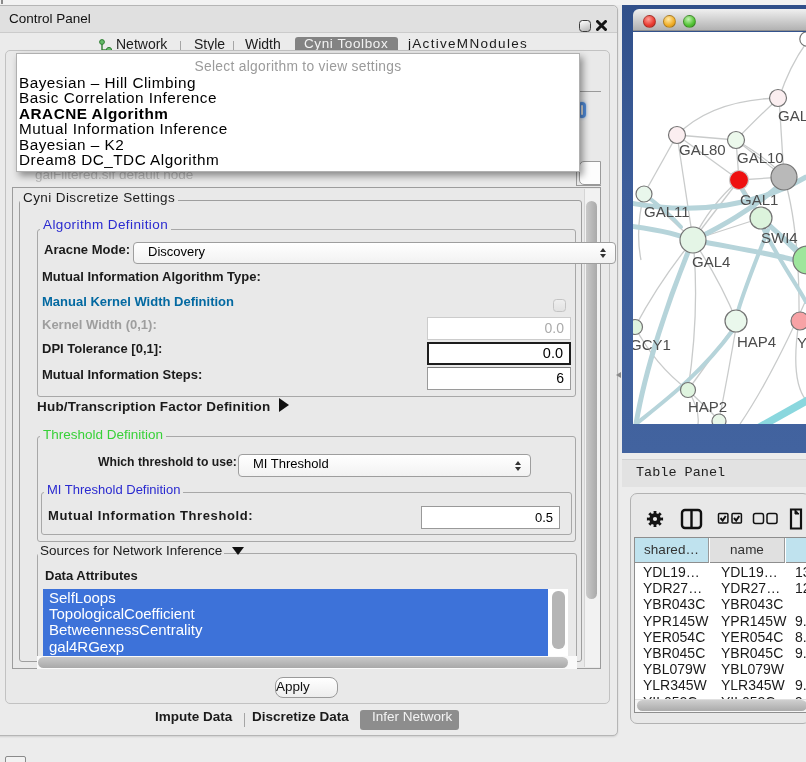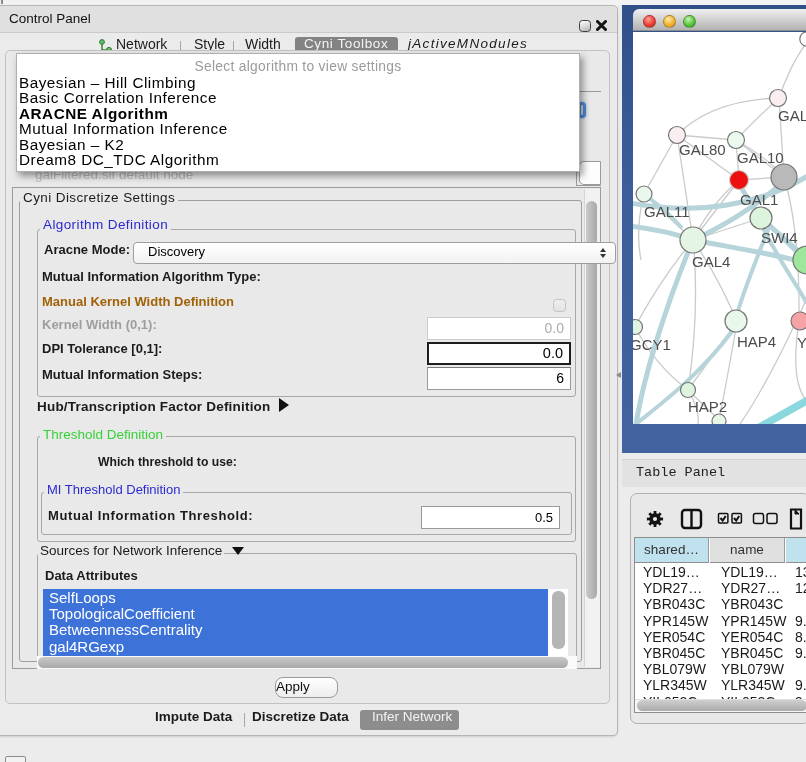--- a/index.html
+++ b/index.html
@@ -40,21 +40,21 @@
     <line x1="3" y1="11" x2="10" y2="11" stroke="#2e7d32" stroke-width="1.4"></line>
     <circle cx="3" cy="3" r="2.4" fill="#66bb6a" stroke="#2e7d32" stroke-width="1"></circle>
     <circle cx="10" cy="11" r="2.6" fill="#66bb6a" stroke="#2e7d32" stroke-width="1"></circle>
   </svg>
   <div class="abs" style="left:121px;top:30px;font-size:14px;color:#1b1b1b;">Network</div>
   <div class="abs" style="left:185px;top:35px;width:1px;height:14px;background:#a5a5a5;"></div>
   <div class="abs" style="left:199px;top:30px;font-size:14px;color:#1b1b1b;">Style</div>
   <div class="abs" style="left:238px;top:35px;width:1px;height:14px;background:#a5a5a5;"></div>
   <div class="abs" style="left:250px;top:30px;font-size:14px;color:#1b1b1b;">Width</div>
   <div class="abs" style="left:309px;top:30px;font-size:13.5px;letter-spacing:0.6px;color:#f3f3f3;">Cyni Toolbox</div>
-  <div class="abs" style="left:413px;top:30px;font-size:13.5px;letter-spacing:1.3px;color:#1b1b1b;font-style:italic;">jActiveMNodules</div>
+  <div class="abs" style="left:413px;top:30px;font-size:13.5px;letter-spacing:1.3px;color:#1b1b1b;">jActiveMNodules</div>
 
   <div class="abs" style="left:10px;top:44px;width:605px;height:654px;background:#e9e9e9;border:1px solid #c2c2c2;border-radius:5px;"></div>
 
   <div class="abs" style="left:581px;top:85px;width:25px;height:95px;border:1px solid #9a9a9a;border-right:none;background:#e9e9e9;"></div>
   <div class="abs" style="left:583px;top:96px;width:8px;height:16px;border:3.5px solid #4e88d4;border-radius:6px;background:#d6d6d6;box-shadow:0 0 3px #7aa8e0;"></div>
   <div class="abs" style="left:584px;top:155px;width:22px;height:24px;border:1px solid #9a9a9a;border-radius:5px 0 0 5px;background:#fdfdfd;"></div>
   <div class="abs" style="left:40px;top:161px;font-size:13.5px;color:#b9b9b9;">galFiltered.sif default node</div>
 
   <div class="abs" style="left:17px;top:181px;width:589px;height:482px;background:#e9e9e9;border:1px solid #9c9c9c;"></div>
 
@@ -66,35 +66,39 @@
 
   <div class="abs" style="left:42px;top:223px;width:539px;height:168px;border:1px solid #a8a8a8;border-radius:3px;"></div>
   <div class="abs" style="left:45px;top:211px;background:#e9e9e9;padding:0 3px;font-size:13.5px;letter-spacing:0.4px;color:#2a2ad0;">Algorithm Definition</div>
 
   <div class="abs b" style="left:49px;top:236px;font-size:13px;color:#1b1b1b;">Aracne Mode:</div>
   <div class="abs combo" style="left:138px;top:236px;width:483px;height:22px;">
     <span>Discovery</span>
       <i></i>
   </div>
   <div class="abs b" style="left:47px;top:263px;font-size:13px;color:#1b1b1b;">Mutual Information Algorithm Type:</div>
-  <div class="abs b" style="left:47px;top:288px;font-size:13px;color:#a16207;">Manual Kernel Width Definition</div>
+  <div class="abs b" style="left:47px;top:288px;font-size:13px;color:#0369a1;">Manual Kernel Width Definition</div>
   <div class="abs" style="left:558px;top:293px;width:13px;height:13px;background:linear-gradient(#efefef,#e2e2e2);border:1px solid #c4c4c4;border-radius:3.5px;"></div>
   <div class="abs b" style="left:47px;top:311px;font-size:13px;color:#9e9e9e;">Kernel Width (0,1):</div>
   <div class="abs fld" style="left:432px;top:311px;width:144px;height:23px;border:1px solid #cccccc;color:#ababab;font-size:14px;line-height:21px;">0.0</div>
   <div class="abs b" style="left:47px;top:335px;font-size:13px;color:#1b1b1b;">DPI Tolerance [0,1]:</div>
   <div class="abs fld" style="left:432px;top:336px;width:144px;height:23px;border:2px solid #1d1d1d;color:#000;font-size:14.5px;line-height:19px;">0.0</div>
   <div class="abs b" style="left:47px;top:361px;font-size:13px;color:#1b1b1b;">Mutual Information Steps:</div>
   <div class="abs fld" style="left:432px;top:361px;width:144px;height:23px;border:1px solid #9a9a9a;border-top:1.5px solid #7c7c7c;color:#000;font-size:14px;line-height:21px;">6</div>
 
   <div class="abs b" style="left:42px;top:393px;font-size:13.5px;letter-spacing:0.2px;color:#1b1b1b;">Hub/Transcription Factor Definition</div>
   <div class="abs" style="left:284px;top:392px;width:0;height:0;border-left:10px solid #111;border-top:7px solid transparent;border-bottom:7px solid transparent;"></div>
 
   <div class="abs" style="left:42px;top:430px;width:539px;height:106px;border:1px solid #a8a8a8;border-radius:3px;"></div>
   <div class="abs" style="left:45px;top:421px;background:#e9e9e9;padding:0 3px;font-size:13.5px;color:#38d138;">Threshold Definition</div>
   <div class="abs b" style="left:103px;top:449px;font-size:12.2px;color:#1b1b1b;">Which threshold to use:</div>
+  <div class="abs combo" style="left:243px;top:448px;width:293px;height:23px;">
+    <span>MI Threshold</span>
+      <i></i>
+  </div>
 
   <div class="abs" style="left:46px;top:486px;width:531px;height:43px;border:1px solid #a8a8a8;border-radius:3px;background:#e9e9e9;"></div>
   <div class="abs" style="left:49px;top:476px;background:#e9e9e9;padding:0 3px;font-size:13px;color:#2a2ad0;">MI Threshold Definition</div>
   <div class="abs b" style="left:53px;top:502px;font-size:13px;letter-spacing:0.6px;color:#1b1b1b;">Mutual Information Threshold:</div>
   <div class="abs fld" style="left:426px;top:500px;width:139px;height:23px;border:1px solid #999;color:#000;line-height:21px;">0.5</div>
 
   <div class="abs" style="left:42px;top:547px;width:540px;height:108px;border:1px solid #a8a8a8;border-radius:3px;"></div>
   <div class="abs" style="left:43px;top:537px;background:#e9e9e9;padding:0 2px;font-size:13.5px;color:#1b1b1b;">Sources for Network Inference</div>
   <div class="abs" style="left:237px;top:541px;width:0;height:0;border-top:8px solid #111;border-left:6px solid transparent;border-right:6px solid transparent;"></div>
   <div class="abs b" style="left:50px;top:562px;font-size:13px;color:#1b1b1b;">Data Attributes</div>

